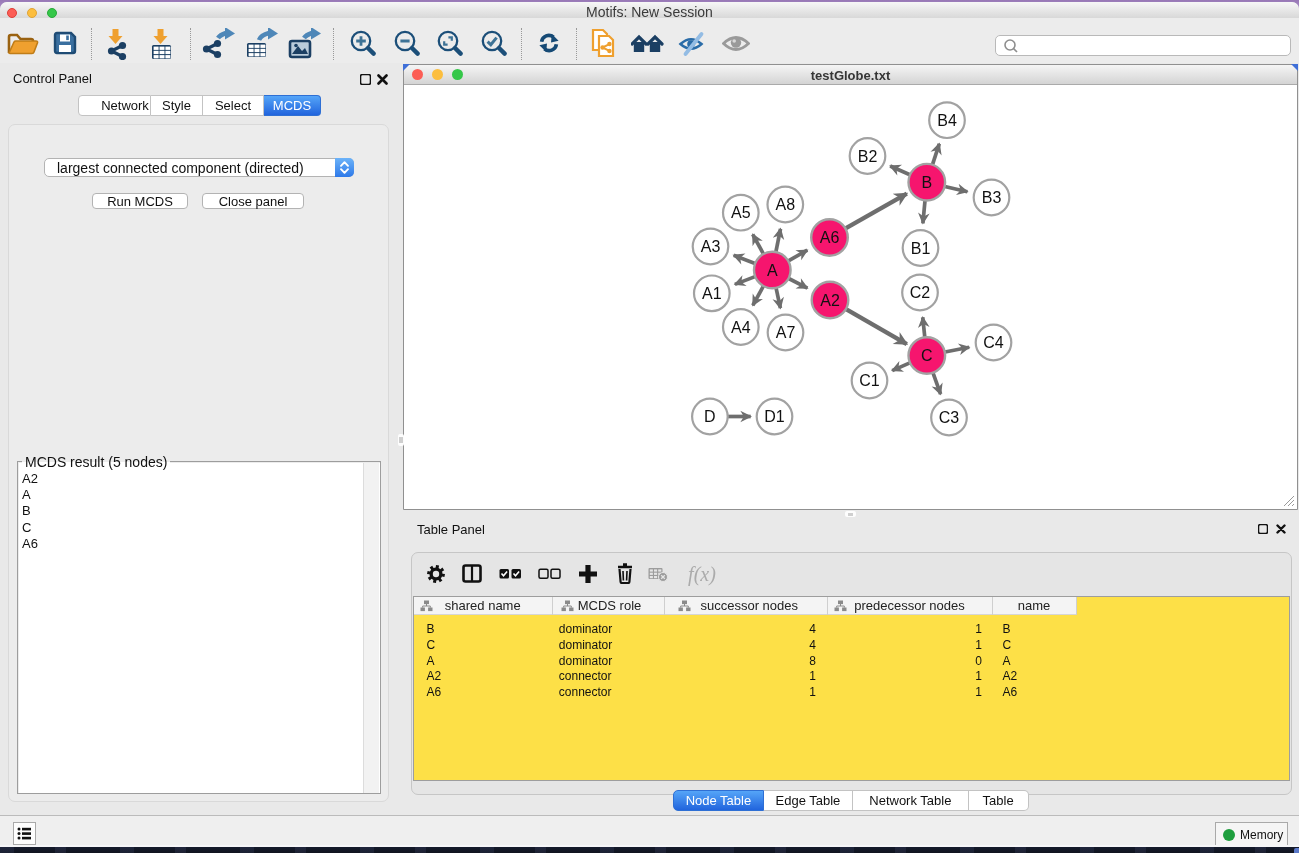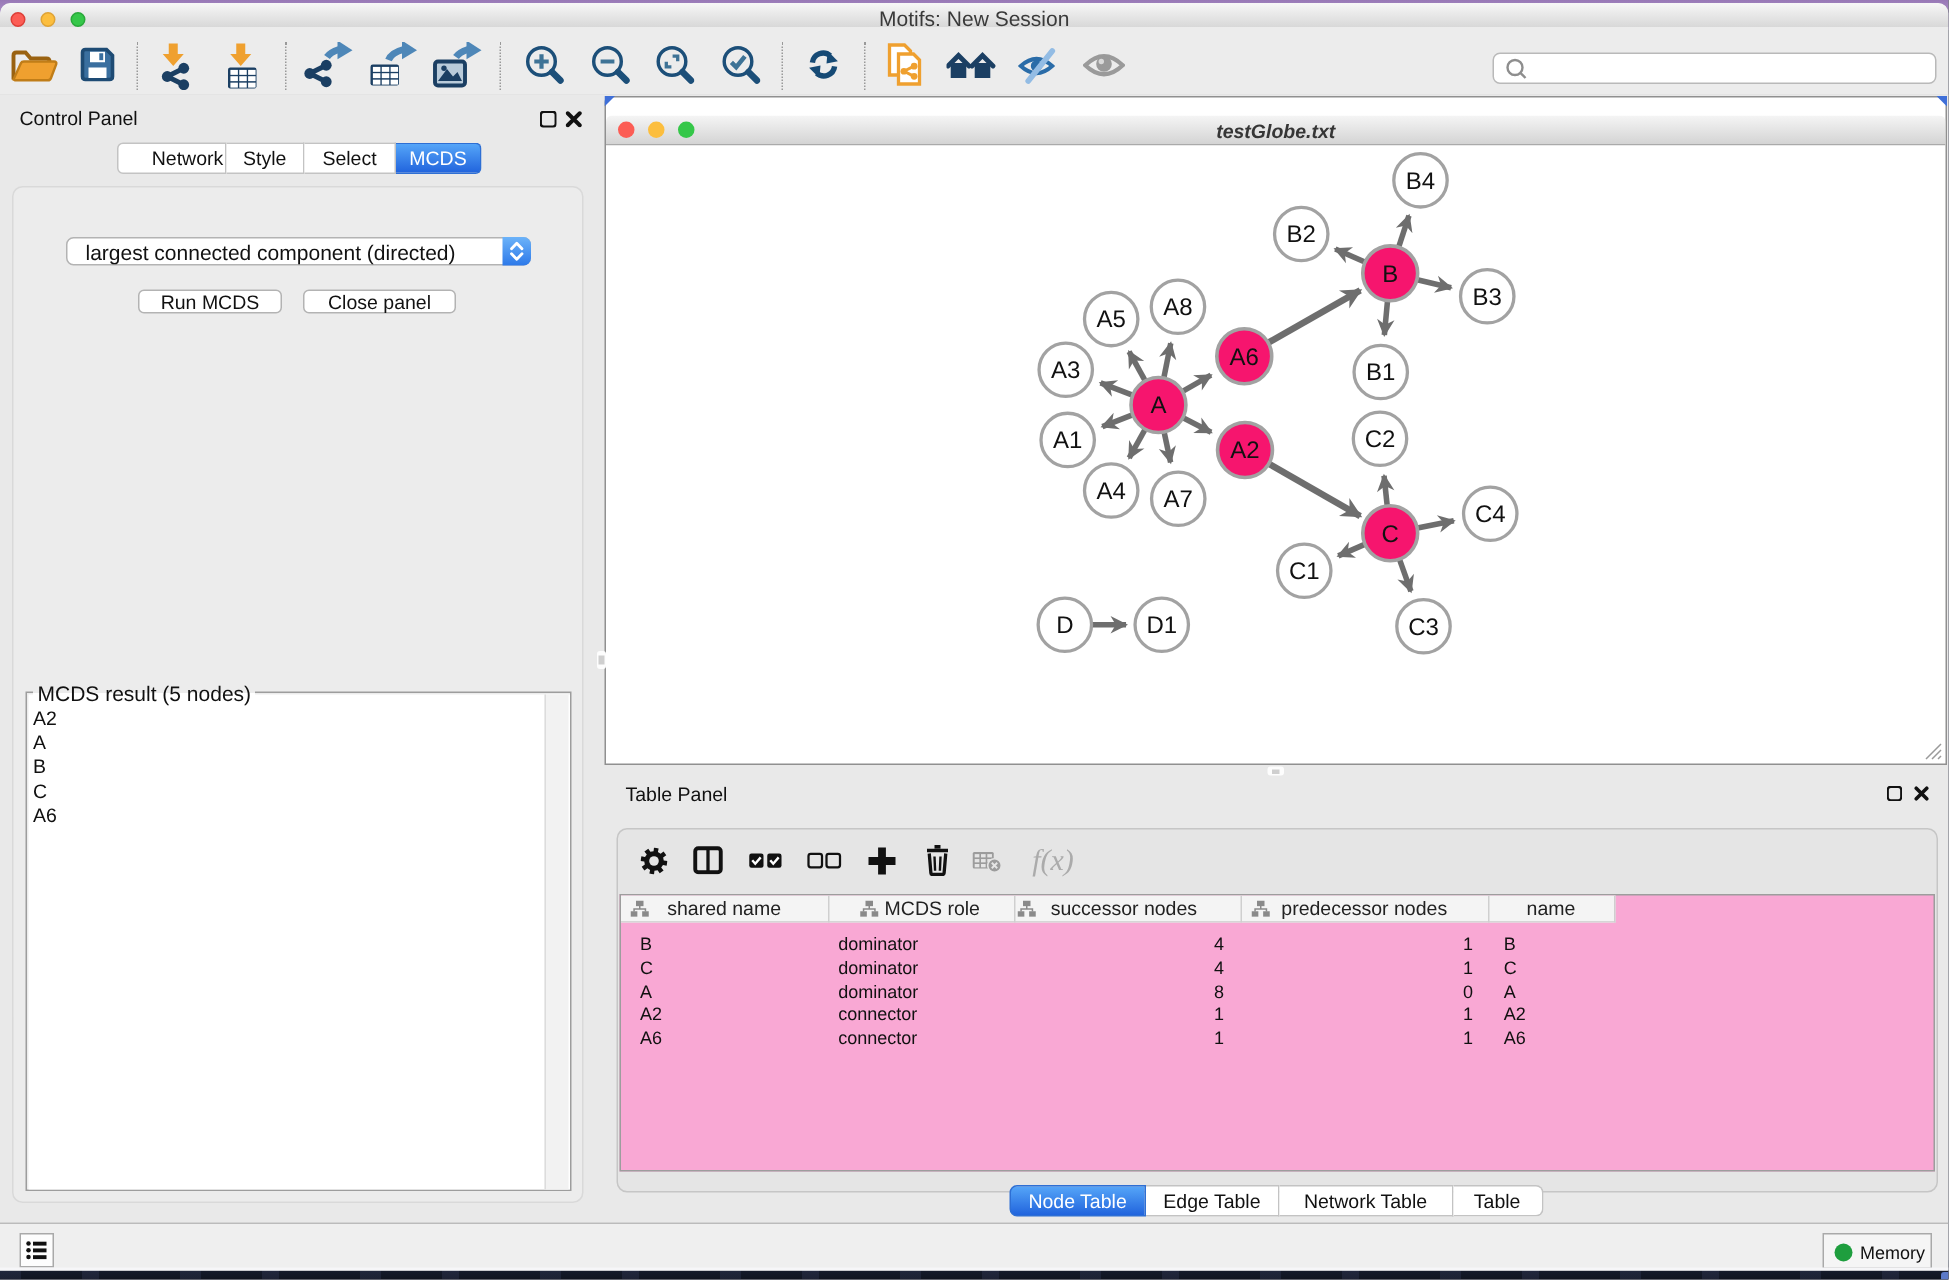--- a/index.html
+++ b/index.html
@@ -66,37 +66,37 @@
   background:linear-gradient(#ececec 8px,#ffffff 8px);
   padding:0 3px; font-size:14px; color:#111; }
 #fs-list { position:absolute; left:1px; top:1px; width:361px; height:330px;
   background:#fff; font-size:13px; color:#111; line-height:16.2px;
   padding:8px 0 0 3px; }
 #fs-scroll { position:absolute; right:1px; top:1px; width:16px; height:330px;
   background:#f2f2f2; border-left:1px solid #dcdcdc; }
 
 #gwin { position:absolute; left:403px; top:1px; width:895px; height:446px;
   background:#fff; border:1px solid #909090; border-radius:4px 4px 0 0; }
-#gwin-title { position:absolute; left:0; top:12px; width:100%; height:20px;
+#gwin-title { position:absolute; left:0; top:0; width:100%; height:20px;
   background:linear-gradient(#f5f5f5,#d4d4d4); border-bottom:1px solid #aaa;
-  border-radius:4px 4px 0 0;font-style:italic; }
+  border-radius:4px 4px 0 0; }
 #gwin-title .title { position:absolute; left:0; right:0; top:3px; text-align:center;
   font-size:13px; font-weight:bold; color:#363636; }
 .tl2 { position:absolute; width:11px; height:11px; border-radius:50%; top:4px; }
 #g-r { left:8px;  background:#fc5d55; }
 #g-y { left:28px; background:#fcbe3e; }
 #g-g { left:48px; background:#35c749; }
 #gsvg { position:absolute; left:0px; top:21px; }
 #grip { position:absolute; right:2px; bottom:2px; width:12px; height:12px; }
 
 #tp-title { position:absolute; left:417px; top:459px; font-size:13px; color:#111; }
 #tp-box { position:absolute; left:411px; top:489px; width:881px; height:243px;
   background:#e5e5e5; border:1px solid #c6c6c6; border-radius:7px; }
 #tp-table { position:absolute; left:413px; top:533px; width:877px; height:185px;
-  background:#f9a8d4; border:1px solid #9d9d9d; }
+  background:#fde047; border:1px solid #9d9d9d; }
 #tp-header { position:absolute; left:0; top:0; width:663px; height:18px;
   background:#f4f4f4; border-bottom:1px solid #d6d6d6; font-size:13px; color:#222; }
 .hcell { position:absolute; top:0; height:18px; border-right:1px solid #cfcfcf;
   text-align:center; line-height:17px; }
 .trow { position:absolute; font-size:12px; color:#111; height:16px; line-height:16px; }
 
 #btabs { position:absolute; left:673px; top:727px; height:19px; }
 
 #statusbar { position:absolute; left:0; top:813px; width:1299px; height:32px;
   background:#efefef; border-top:1px solid #bbb; }
@@ -422,21 +422,21 @@
     <div style="position:absolute;left:685px;top:500px;width:34px;text-align:center;font-family:'Liberation Serif',serif;font-style:italic;font-size:20px;color:#ababab;">f(x)</div>
       </div>
     <div id="tp-table">
       <div id="tp-header">
           <div class="hcell" style="left:0px;width:138.5px"><svg style="position:absolute;left:6px;top:3px" width="13" height="12" viewBox="0 0 13 12">
               <rect x="4" y="0.5" width="5" height="3.6" fill="#8a8a8a"></rect>
               <rect x="0.5" y="7.5" width="4.4" height="3.6" fill="#8a8a8a"></rect>
               <rect x="8.1" y="7.5" width="4.4" height="3.6" fill="#8a8a8a"></rect>
               <path d="M6.5 4 L6.5 6 M2.7 7.6 L2.7 6 L10.3 6 L10.3 7.6" fill="none" stroke="#8a8a8a" stroke-width="1"></path>
             </svg>shared name</div>
-        <div class="hcell" style="left:153px;width:110px"><svg style="position:absolute;left:6px;top:3px" width="13" height="12" viewBox="0 0 13 12">
+        <div class="hcell" style="left:141px;width:110px"><svg style="position:absolute;left:6px;top:3px" width="13" height="12" viewBox="0 0 13 12">
               <rect x="4" y="0.5" width="5" height="3.6" fill="#8a8a8a"></rect>
               <rect x="0.5" y="7.5" width="4.4" height="3.6" fill="#8a8a8a"></rect>
               <rect x="8.1" y="7.5" width="4.4" height="3.6" fill="#8a8a8a"></rect>
               <path d="M6.5 4 L6.5 6 M2.7 7.6 L2.7 6 L10.3 6 L10.3 7.6" fill="none" stroke="#8a8a8a" stroke-width="1"></path>
             </svg>MCDS role</div>
         <div class="hcell" style="left:258px;width:155.5px"><svg style="position:absolute;left:6px;top:3px" width="13" height="12" viewBox="0 0 13 12">
               <rect x="4" y="0.5" width="5" height="3.6" fill="#8a8a8a"></rect>
               <rect x="0.5" y="7.5" width="4.4" height="3.6" fill="#8a8a8a"></rect>
               <rect x="8.1" y="7.5" width="4.4" height="3.6" fill="#8a8a8a"></rect>
               <path d="M6.5 4 L6.5 6 M2.7 7.6 L2.7 6 L10.3 6 L10.3 7.6" fill="none" stroke="#8a8a8a" stroke-width="1"></path>

